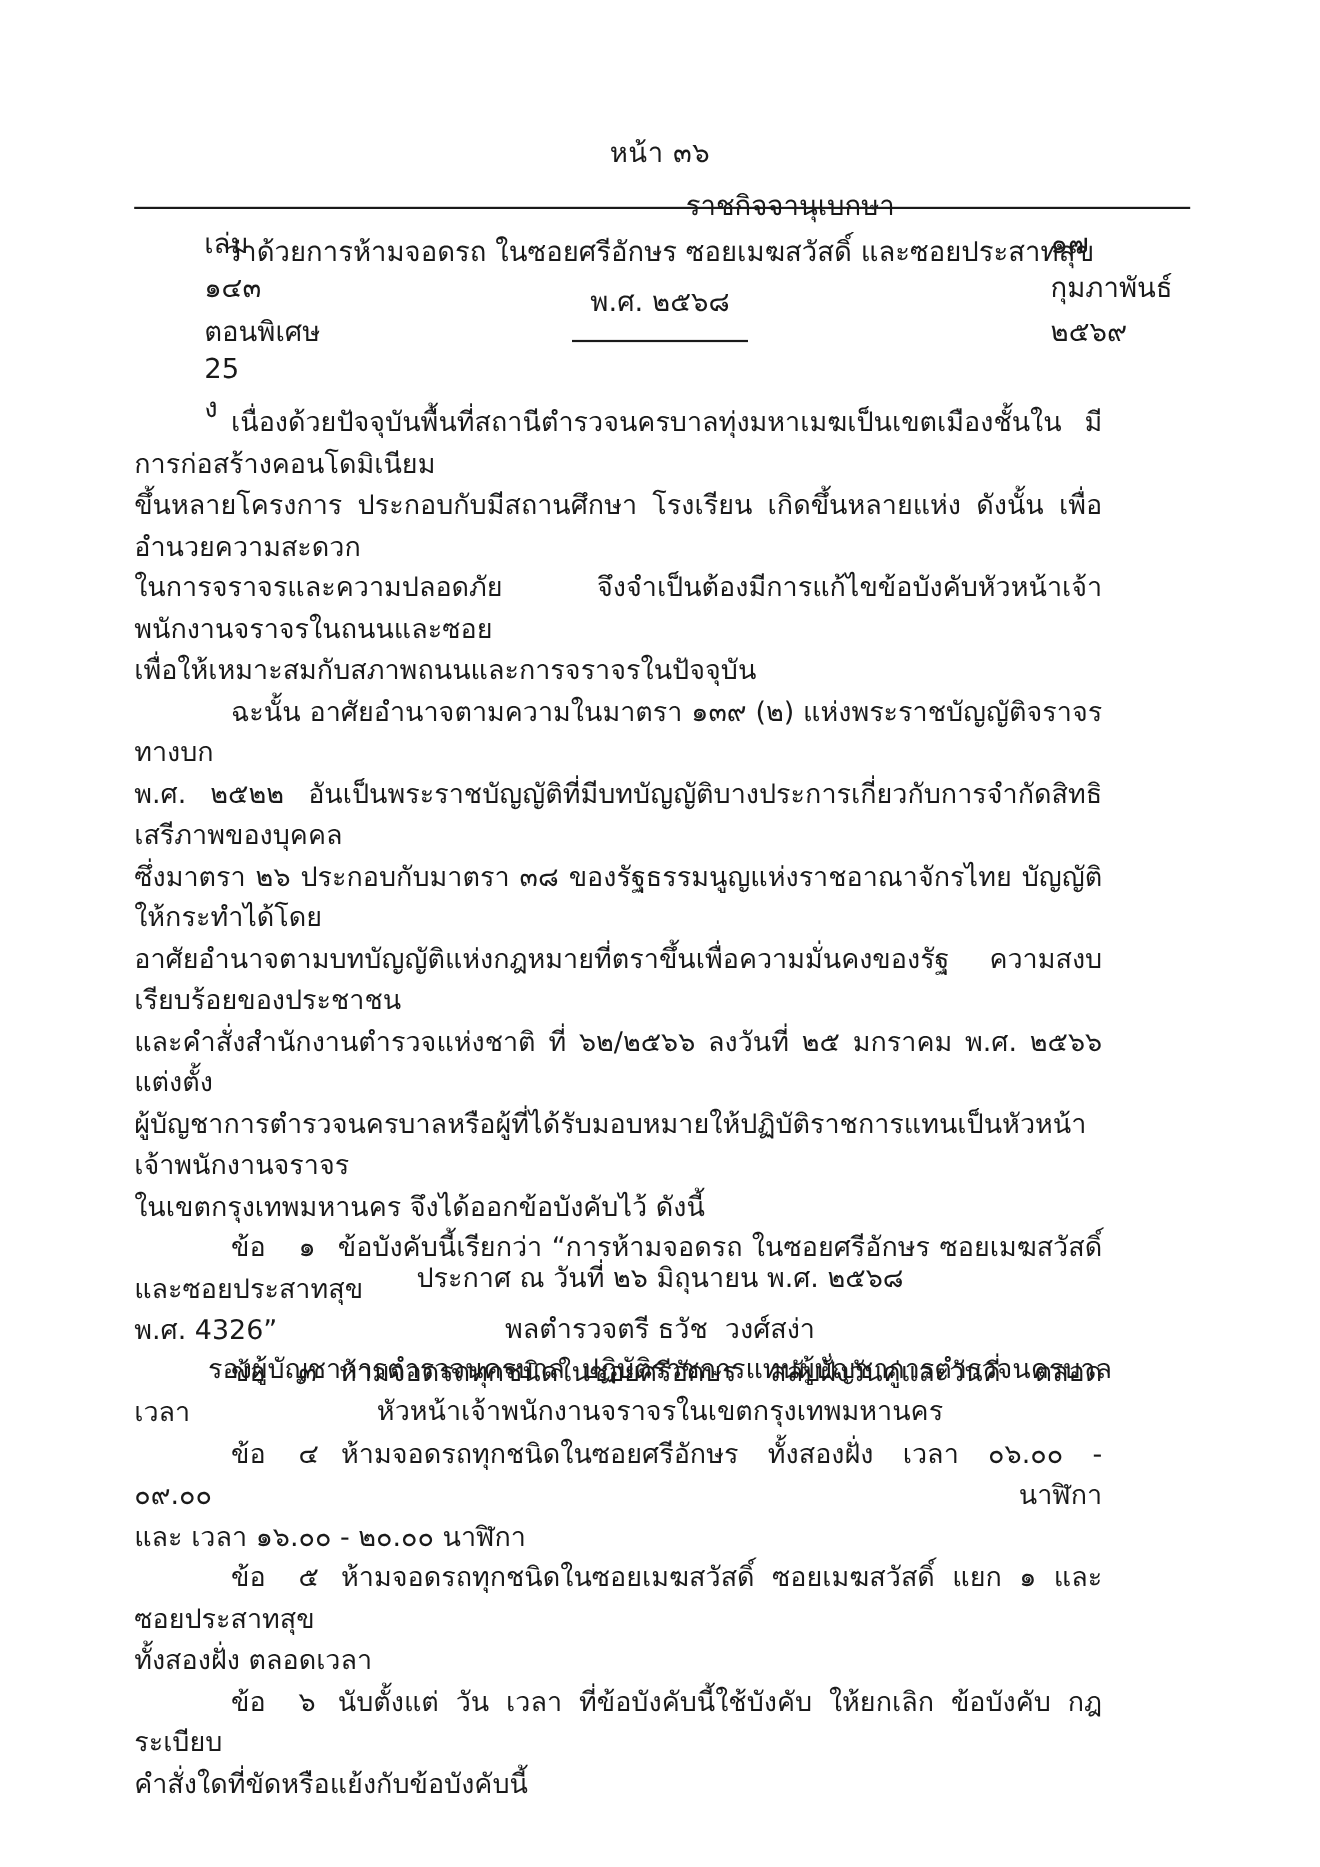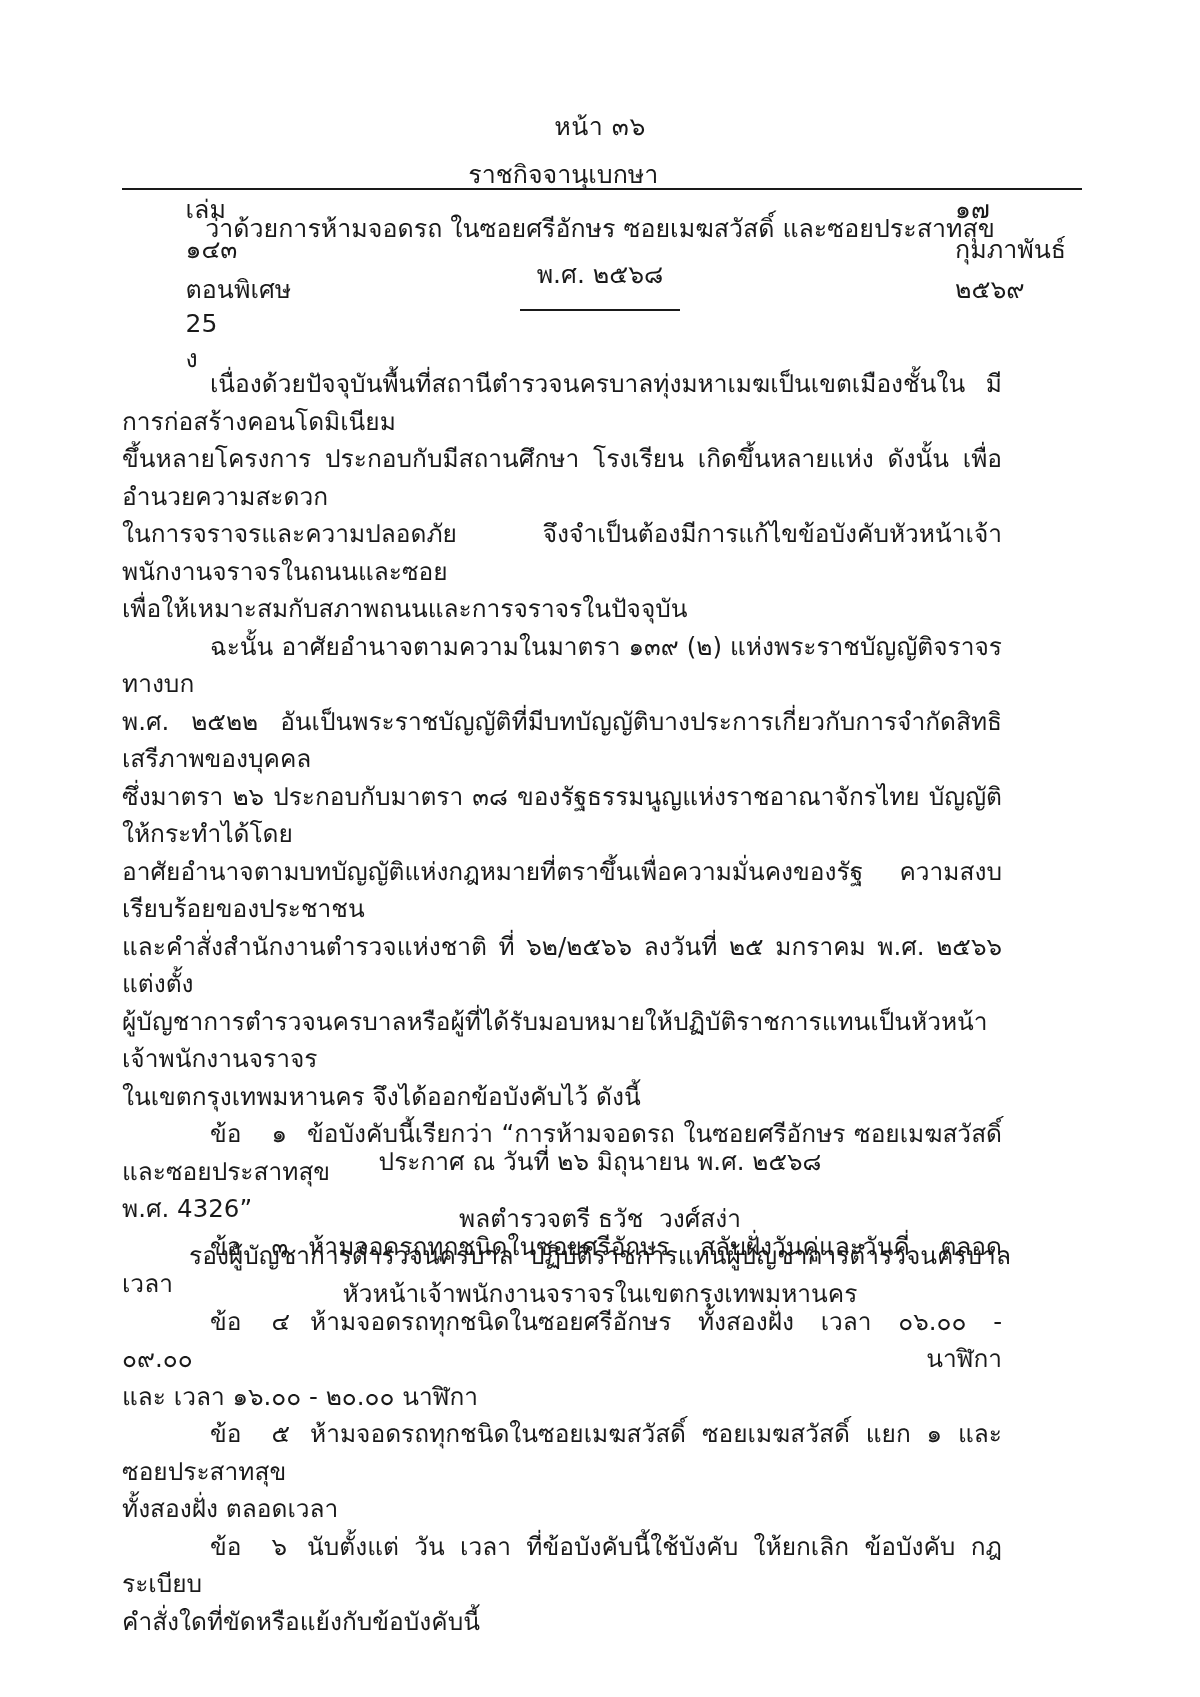--- a/index.html
+++ b/index.html
@@ -20,21 +20,21 @@
     position: relative;
     width: 1200px;
     height: 1697px;
     box-sizing: border-box;
     padding: 0;
   }
 
   
   .masthead {
     position: absolute;
-    top: 112px;
+    top: 124px;
     left: 0;
     right: 0;
   }
   .page-no {
     text-align: center;
     font-size: 25px;
     letter-spacing: .5px;
     line-height: 1.2;
     white-space: pre;
   }
@@ -42,21 +42,21 @@
     margin-top: 12px;
     display: flex;
     align-items: baseline;
     padding: 0 118px 0 122px;
     font-size: 25px;
     white-space: pre;
   }
   .mh-left { flex: 0 0 auto; }
   .mh-center {
     flex: 1 1 auto;
-    text-align: center;
+    text-align: right;
     padding-right: 78px;
   }
   .mh-right { flex: 0 0 auto; }
   .mh-left span { margin-right: 22px; }
   .mh-left span:last-child { margin-right: 0; }
   .mh-right span { margin-right: 16px; }
   .mh-right span:last-child { margin-right: 12px; }
 
   .rule-top {
     position: absolute;
@@ -136,21 +136,21 @@
   .sign-block {
     position: absolute;
     top: 1143px;
     left: 0;
     right: 0;
     text-align: center;
     font-size: 24.5px;
     line-height: 37.5px;
   }
   .sign-line { white-space: pre; }
-  .sign-date { margin-bottom: 19px; }
+  .sign-date { margin-bottom: 8px; }
 </style>
 </head>
 <body>
 
 <div class="page">
 
   <div class="masthead">
     <div class="page-no">หน้า ๓๖</div>
     <div class="masthead-row">
       <div class="mh-left">

